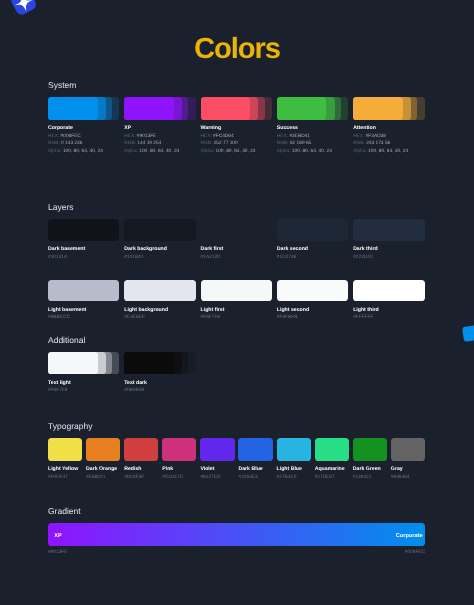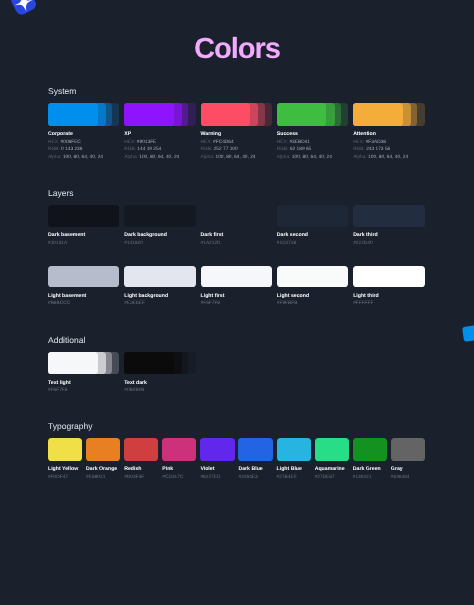--- a/index.html
+++ b/index.html
@@ -1,21 +1,21 @@
 <!DOCTYPE html>
 <html><head>
 <meta charset="utf-8">
 <style>
   html,body{margin:0;padding:0;}
   body{width:474px;height:605px;background:#1a212d;font-family:"Liberation Sans",sans-serif;overflow:hidden;position:relative;-webkit-font-smoothing:antialiased;text-rendering:geometricPrecision;}
   .page{position:absolute;left:0;top:0;width:474px;height:605px;background:#1a212d;}
 
   .logo{position:absolute;left:0px;top:-21px;width:48px;height:40px;}
 
-  .title{position:absolute;left:0;top:35.4px;width:474px;text-align:center;font-size:29.2px;line-height:29px;font-weight:700;color:#f0abfc;letter-spacing:-1.1px;}
+  .title{position:absolute;left:0;top:35.4px;width:474px;text-align:center;font-size:29.2px;line-height:29px;font-weight:700;color:#eab308;letter-spacing:-1.1px;}
 
   .section{position:absolute;left:48px;width:377px;}
   .section{position:absolute;left:48px;width:377px;}
   .section-label{font-size:8.5px;line-height:10px;color:#dfe3ea;font-weight:400;position:absolute;left:0;top:-16.7px;}
 
   .row{display:flex;gap:4.9px;}
   .col{width:71.4px;}
   .sw{height:22.8px;position:relative;}
   .sw .card{position:absolute;top:0;left:0;height:22.8px;border-radius:3.6px;}
 
@@ -50,21 +50,21 @@
         <rect x="13.0" y="12.7" width="21.2" height="21.2" rx="5.8" fill="#2a46e0"></rect>
       </g>
       <g transform="translate(0,1.3) rotate(-16 23.8 22.3)">
         <path d="M23.8 13.4 C25.0 20.4 26.2 21.6 33.2 22.3 C26.2 23.0 25.0 24.2 23.8 31.2 C22.6 24.2 21.4 23.0 14.4 22.3 C21.4 21.6 22.6 20.4 23.8 13.4 Z" fill="#ffffff"></path>
       </g>
     </svg>
   </div>
 
   <div class="title">Colors</div>
 
-  <div class="section" id="sec-system" style="top:103px">
+  <div class="section" id="sec-system" style="top:97px">
     <div class="section-label">System</div>
     <div class="row" id="system-row">
         <div class="col">
           <div class="sw">
             <div class="card" style="width: 71.4px; background: rgb(21, 55, 83);"></div>
             <div class="card" style="width: 64.2px; background: rgb(14, 86, 137);"></div>
             <div class="card" style="width: 57.8px; background: rgb(5, 121, 198);"></div>
             <div class="card" style="width: 49.5px; background: rgb(0, 143, 236);"></div>
           </div>
           <div class="meta">
@@ -126,21 +126,21 @@
           <div class="meta">
             <div class="mname">Attention</div>
             <div class="mline"><span>HEX:</span> <b>#F3AD38</b></div>
             <div class="mline"><span>RGB:</span> <b>243 173 56</b></div>
             <div class="mline"><span>Alpha:</span> <b>100, 80, 64, 40, 24</b></div>
           </div>
         </div>
       </div>
   </div>
 
-  <div class="section" id="sec-layers" style="top:205px">
+  <div class="section" id="sec-layers" style="top:219px">
     <div class="section-label">Layers</div>
     <div class="lrow" id="layers-dark-row">
         <div class="col">
           <div class="lsw" style="background: rgb(16, 19, 26);"></div>
           <div class="meta">
             <div class="mname">Dark basement</div>
             <div class="mline">#10131A</div>
           </div>
         </div>
         <div class="col">
@@ -310,15 +310,26 @@
         <div class="acol">
           <div class="asw" style="background: rgb(100, 100, 100);"></div>
           <div class="meta">
             <div class="mname">Gray</div>
             <div class="mline">#646464</div>
           </div>
         </div>
       </div>
   </div>
 
+  <div class="section" id="sec-grad" style="top:522.8px">
+    <div class="section-label">Gradient</div>
+    <div class="grad">
+      <div class="g1">XP</div>
+      <div class="g2">Corporate</div>
+    </div>
+    <div class="gfoot">
+      <span>#9013FE</span>
+      <span>#008FEC</span>
+    </div>
+  </div>
 
   <div class="blob-r"></div>
 </div>
 
 </body></html>

